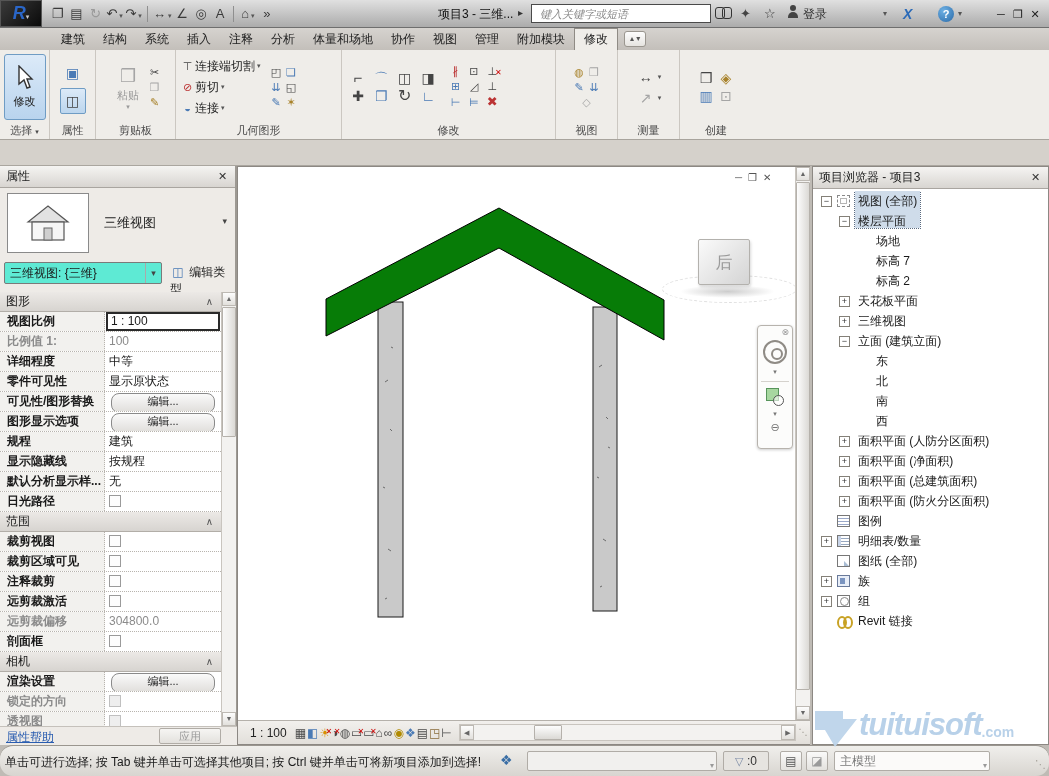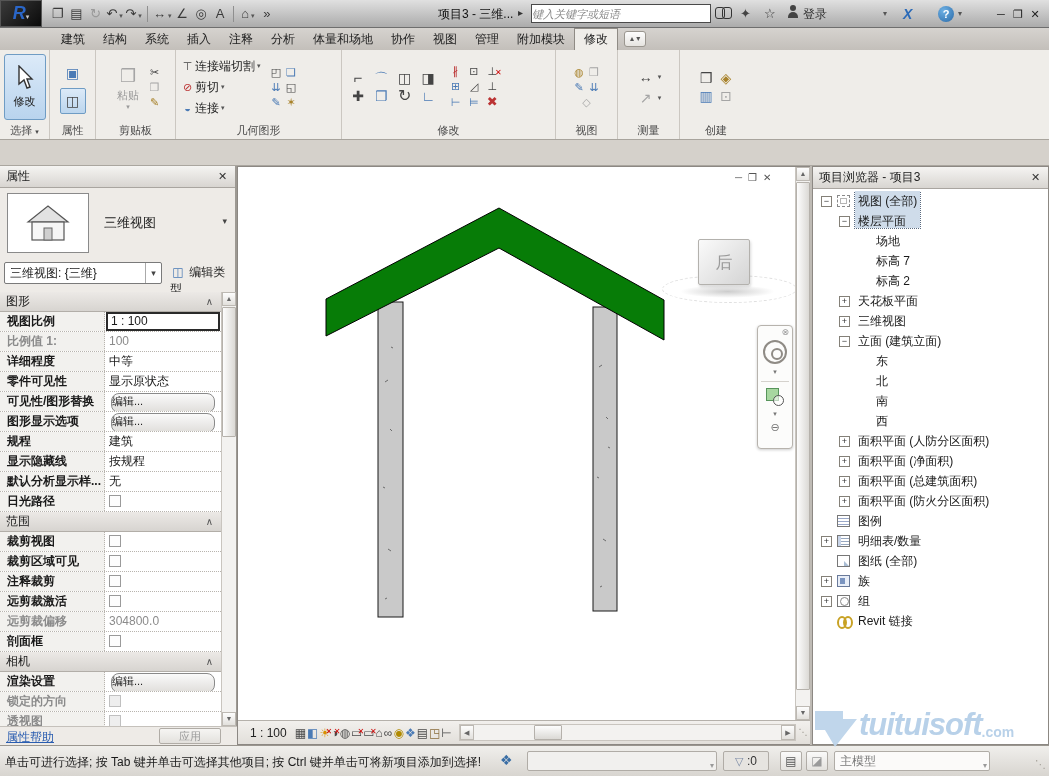--- a/index.html
+++ b/index.html
@@ -16,21 +16,21 @@
     font-size:18px; text-align:center; line-height:25px; margin-right:6px; }
   #appbtn small { color:#ccc; font-size:7px; font-style:normal; }
   .qi { display:inline-block; min-width:17px; height:18px; line-height:18px; text-align:center;
     font-size:13px; color:#3a3a3a; margin:0 1px; }
   .qi.dis { color:#9a9a9a; }
   .qi .dd { font-size:7px; color:#555; }
   .qsep { display:inline-block; width:1px; height:16px; background:#8f8f8f; margin:0 4px; vertical-align:middle; }
   #wintitle { position:absolute; left:438px; top:6px; font-size:12px; color:#111; }
   #tb-play { position:absolute; left:518px; top:7px; font-size:10px; color:#333; }
   #searchbox { position:absolute; left:531px; top:4px; width:180px; height:19px;
-    border:1px solid #4a4a4a; background:#fff; padding:0 0; font-size:11px; }
+    border:1px solid #4a4a4a; background:#fff; padding:0 8px; font-size:11px; }
   #searchbox::placeholder { font-style:italic; color:#8a8a8a; }
   .tbr { position:absolute; top:5px; height:18px; line-height:18px; text-align:center; color:#333; }
   .binoc { width:16px; height:11px; position:relative; display:inline-block; }
   .binoc::before,.binoc::after { content:""; position:absolute; top:0; width:8px; height:10px;
     border:1.5px solid #333; border-radius:3px; }
   .binoc::before { left:0; } .binoc::after { left:7px; }
   .person { width:10px; height:13px; position:relative; display:inline-block; }
   .person::before { content:""; position:absolute; top:0; left:2px; width:6px; height:6px; border-radius:50%; background:#444; }
   .person::after { content:""; position:absolute; bottom:0; left:0; width:10px; height:6px; border-radius:5px 5px 0 0; background:#444; }
   .xchg { color:#2a6ab8; font-weight:bold; font-style:italic; font-size:14px; }
@@ -87,39 +87,39 @@
 
   
   #props { position:absolute; left:0; top:166px; width:237px; height:579px;
     background:#eeebe7; border-right:2px solid #9d9993; }
   #preview { position:absolute; left:0; top:22px; width:237px; height:70px; }
   #previewbox { position:absolute; left:7px; top:5px; width:82px; height:60px; background:#fff;
     border:1px solid #8a8a8a; display:flex; align-items:center; justify-content:center; }
   #typename { position:absolute; left:104px; top:26px; font-size:13px; color:#222; }
   #preview .dd { position:absolute; right:10px; top:28px; font-size:9px; color:#444; }
   #selrow { position:absolute; left:0; top:92px; width:237px; height:34px; }
-  #typesel { position:absolute; left:4px; top:4px; width:158px; height:22px; background:#ffffff;
+  #typesel { position:absolute; left:4px; top:4px; width:158px; height:22px; background:#5eead4;
     border:1px solid #7a7a7a; border-radius:2px; line-height:20px; padding-left:5px; font-size:12px; }
   #typesel .dd { position:absolute; right:0; top:0; width:16px; height:20px; border-left:1px solid #aaa;
     text-align:center; font-size:9px; line-height:20px; color:#444; }
   #edittype { position:absolute; left:170px; top:5px; font-size:12px; color:#222; }
   #edittype .mi { font-size:12px; width:16px; color:#4a7ab5; }
   #pgrid { position:absolute; left:0; top:126px; width:221px; height:434px; overflow:hidden;
     background:#eeebe7; }
   .sec { height:20px; background:linear-gradient(#ece9e6,#d7d4d0); border-bottom:1px solid #b2aea8;
     line-height:19px; padding-left:6px; position:relative; font-size:12px; }
   .sec .chev { position:absolute; right:8px; top:0; font-size:10px; color:#555; }
   .prow { display:flex; height:20px; border-bottom:1px dotted #b8b4ae; background:#fff; font-size:12px; }
   .plabel { width:105px; flex:none; padding-left:7px; line-height:19px; border-right:1px dotted #b8b4ae;
     background:#f2f1ee; white-space:nowrap; overflow:hidden;font-weight:bold; }
   .pval { flex:1; line-height:19px; padding-left:4px; position:relative; white-space:nowrap; overflow:hidden; }
   .prow.gray .plabel, .prow.gray .pval { color:#8b8b8b; }
   .pinput { position:absolute; left:1px; top:0px; right:1px; bottom:0px; border:2px solid #2a2a2a;
     background:#fff; line-height:15px; padding-left:3px; }
-  .pbtn { display:block; margin:1px 6px 0 2px; height:20px; line-height:14px; text-align:left;
+  .pbtn { display:block; margin:1px 6px 0 2px; height:20px; line-height:14px; text-align:center;
     border:1px solid #8a8a8a; border-radius:8px; background:linear-gradient(#fafafa,#e0ded b);
     background:linear-gradient(#fafafa,#e0dedb); font-size:11px; color:#222; }
   .pcheck { display:inline-block; width:12px; height:12px; border:1px solid #9a9a9a; background:#fdfdfd;
     margin-top:3px; }
   .pcheck.gray { border-color:#c0c0c0; background:#eeeeee; }
   #pscroll { position:absolute; left:221px; top:126px; width:15px; height:434px;
     background:#f3f2f0; border-left:1px solid #c9c5bf; }
   .sbbtn { position:absolute; left:0; width:14px; height:14px; background:linear-gradient(#fdfdfd,#e2e0dc);
     border:1px solid #bdb9b3; color:#666; font-size:7px; text-align:center; line-height:12px; }
   .sbthumb { position:absolute; left:0; width:14px; background:linear-gradient(to right,#fdfdfd,#dbd9d5);
@@ -197,21 +197,21 @@
   .ti-group { border:1px solid #777; background:#fff; }
   .ti-group::after { content:""; position:absolute; left:2px; top:1px; width:7px; height:7px;
     border:1.5px solid #888; border-radius:50%; }
   .ti-link { border:none; }
   .ti-link::before,.ti-link::after { content:""; position:absolute; top:1px; width:6px; height:9px;
     border:2px solid #c8a225; border-radius:50%; }
   .ti-link::before { left:0; } .ti-link::after { left:6px; }
 
   
   #statusbar { position:absolute; left:0; top:745px; width:1049px; height:31px;
-    background:linear-gradient(#f0efec,#d8d5d0); border-top:1px solid #9a968f; }
+    background:linear-gradient(#f0efec,#d8d5d0); border-top:1px solid #9a968f;border-radius:13px; }
   #sb-hint { position:absolute; left:5px; top:8px; font-size:12px; color:#1a1a1a; }
   #sb-ws { position:absolute; left:500px; top:6px; font-size:14px; color:#3a6ea5; }
   .sb-combo { position:absolute; top:5px; height:20px; border:1px solid #b0aca6; background:#f1f0ee;
     border-radius:2px; line-height:18px; padding-left:5px; color:#7a7a7a; font-size:12px; }
   .sb-combo .dd { position:absolute; right:2px; top:5px; font-size:8px; color:#9a9a9a; }
   #sb-filterbox { position:absolute; left:723px; top:5px; width:46px; height:20px;
     border:1px solid #b0aca6; background:#e6e4e0; border-radius:2px; line-height:18px;
     text-align:center; font-size:12px; color:#333; }
   #sb-filterbox .fun { color:#7a8aa5; font-size:11px; }
   .sb-btn { position:absolute; top:5px; width:22px; height:20px; border:1px solid #b0aca6;

